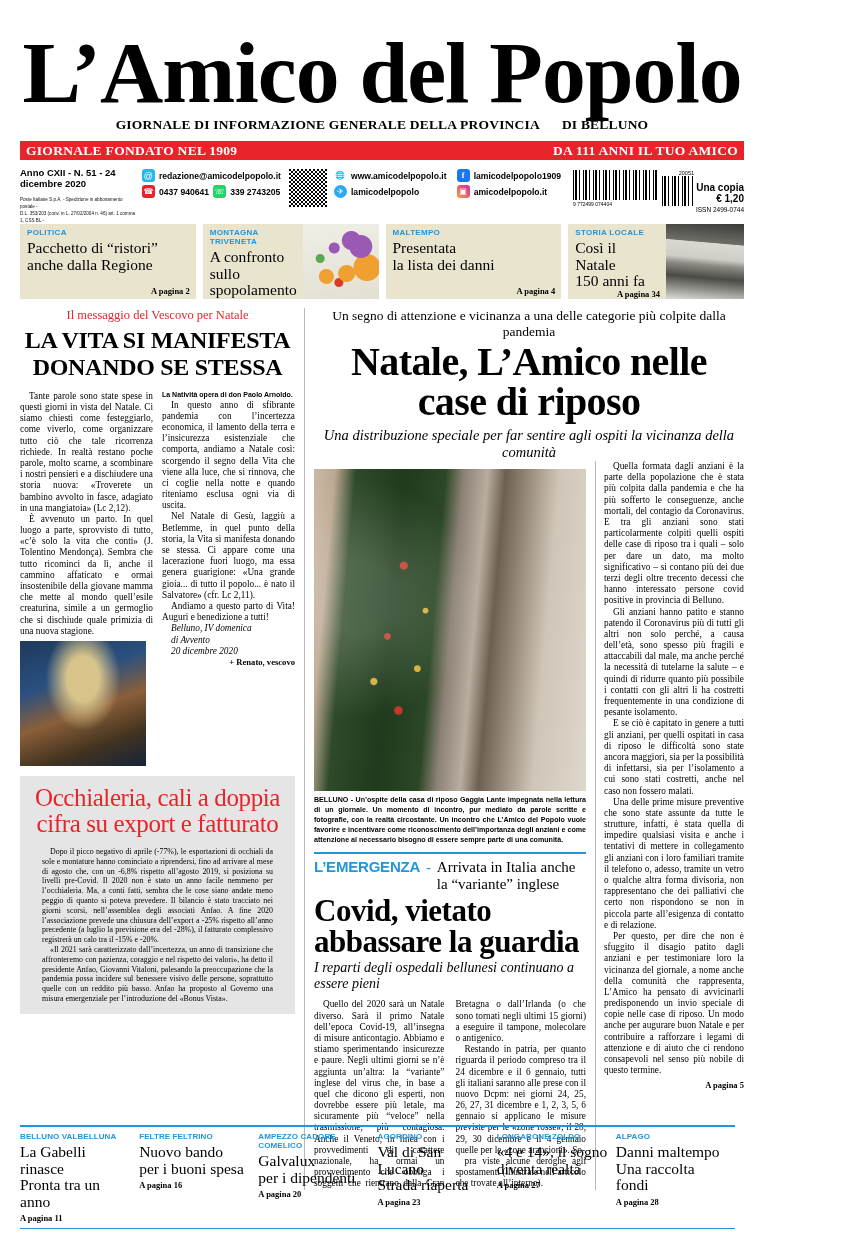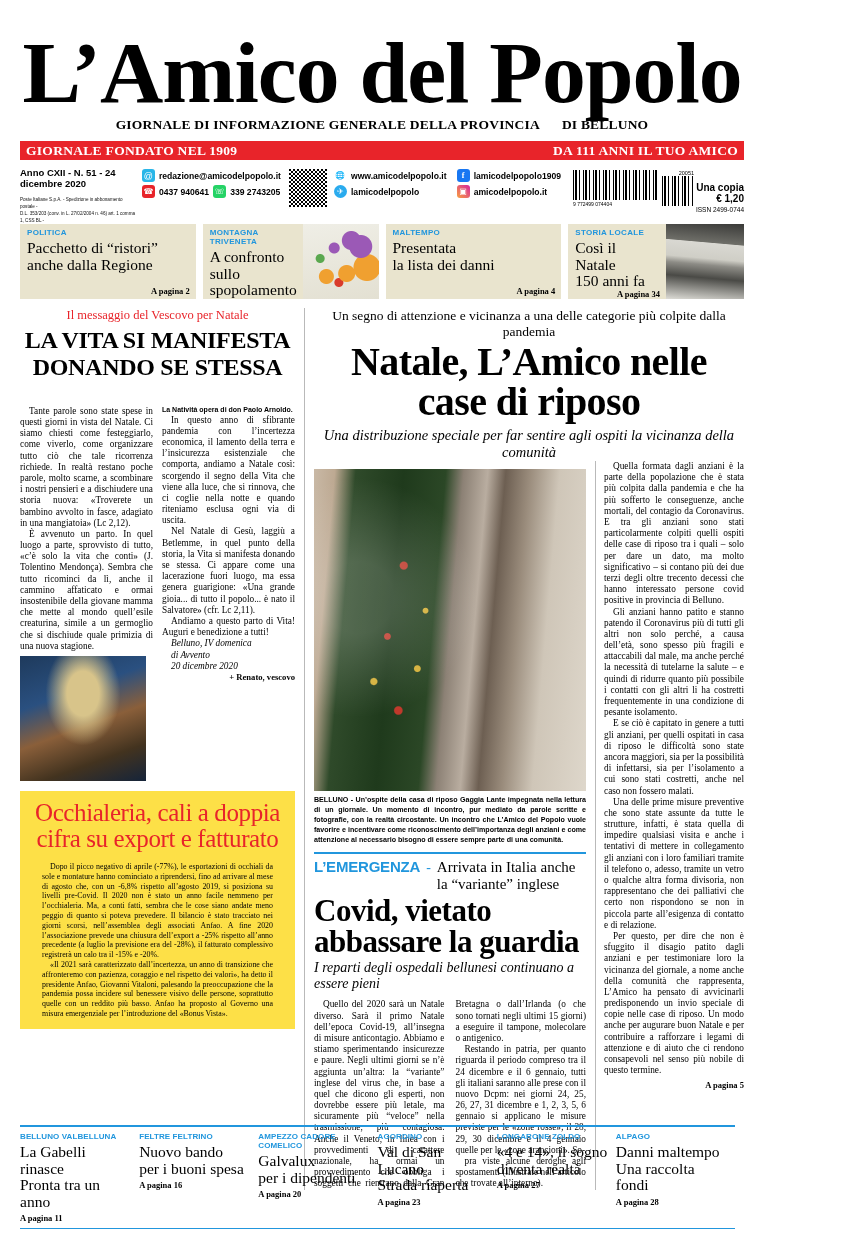--- a/index.html
+++ b/index.html
@@ -164,40 +164,40 @@
   .center-deck {
     text-align: center; font-family: "Liberation Serif", serif;
     font-style: italic; font-size: 14.5px; margin-top: 5px;
   }
 
   
   .two-col {
     column-count: 2; column-gap: 9px; column-rule: none;
     font-family: "Liberation Serif", serif;
     font-size: 9.3px; line-height: 1.205; text-align: justify;
-    margin-top: 25px; hyphens: auto;
+    margin-top: 10px; hyphens: auto;
   }
   .two-col p { text-indent: 9px; }
   .nativity {
     width: 126px; height: 125px; margin-top: 4px;
     background:
       radial-gradient(ellipse at 50% 30%, #d8c48a 0 18%, transparent 42%),
       linear-gradient(160deg,#1e3a5c 0%, #2a5080 32%, #8a5f3a 55%, #43331f 78%, #15243a 100%);
     break-inside: avoid;
   }
   .nativity-cap {
     font-family:"Liberation Sans",sans-serif; font-weight:bold;
     font-size: 7px; line-height:1.25; margin-top: 2px;
   }
   .sig-block { font-style: italic; text-indent: 9px !important; }
   .sig-right { text-align: right; font-weight: bold; font-style: normal; text-indent:0 !important; font-size:8.6px;}
 
   
   .occ-box {
-    background: #fde047; margin-top: 10px; padding: 9px 10px 10px;
+    background: #e5e5e5; margin-top: 10px; padding: 9px 10px 10px;
   }
   .occ-head {
     text-align: center; color: #e8242a;
     font-family: "Liberation Serif", serif; font-size: 25px;
     line-height: 1.06; letter-spacing: -0.4px;
   }
   .occ-body {
     font-family: Liberation Serif, serif; font-size: 7.9px;
     line-height: 1.24; text-align: justify; margin-top: 9px;
     padding: 0 12px;

